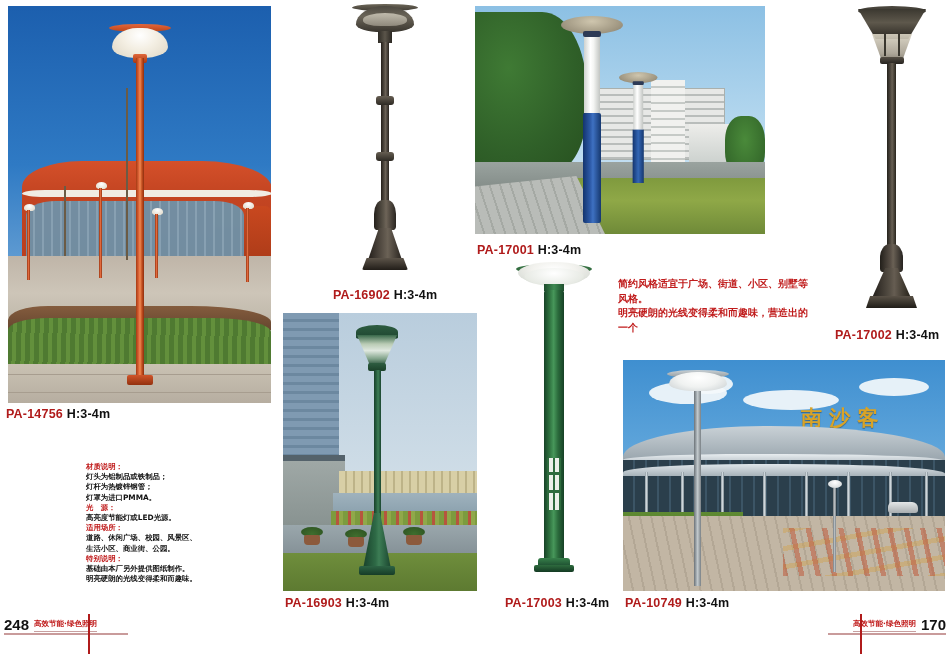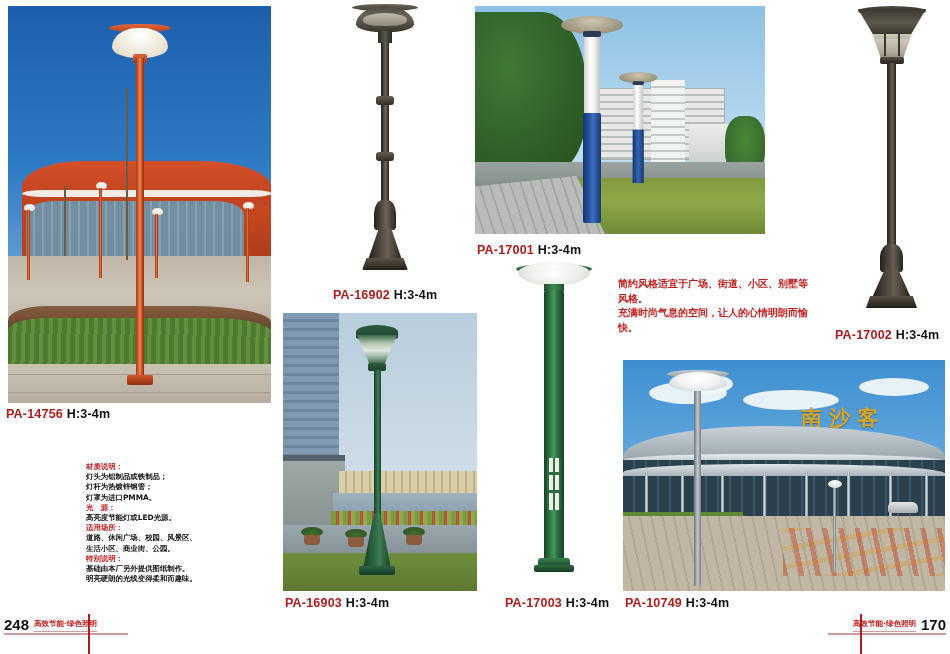--- a/index.html
+++ b/index.html
@@ -532,21 +532,21 @@
     <div class="hd">适用场所：</div>
     <div>道路、休闲广场、校园、风景区、</div>
     <div>生活小区、商业街、公园。</div>
     <div class="hd">特别说明：</div>
     <div>基础由本厂另外提供图纸制作。</div>
     <div>明亮硬朗的光线变得柔和而趣味。</div>
   </div>
 
   <div class="para">
     <div>简约风格适宜于广场、街道、小区、别墅等风格。</div>
-    <div>充满时尚气息的空间，让人的心情明朗而愉快。</div>
+    <div>明亮硬朗的光线变得柔和而趣味，营造出的一个</div>
   </div>
 
   <div class="footer">
     <div class="f-rule-l"></div>
     <div class="f-rule-r"></div>
     <div class="f-left">
       <span class="pgnum">248</span>
       <span class="ftxt">高效节能·绿色照明</span>
     </div>
     <div class="f-right">

